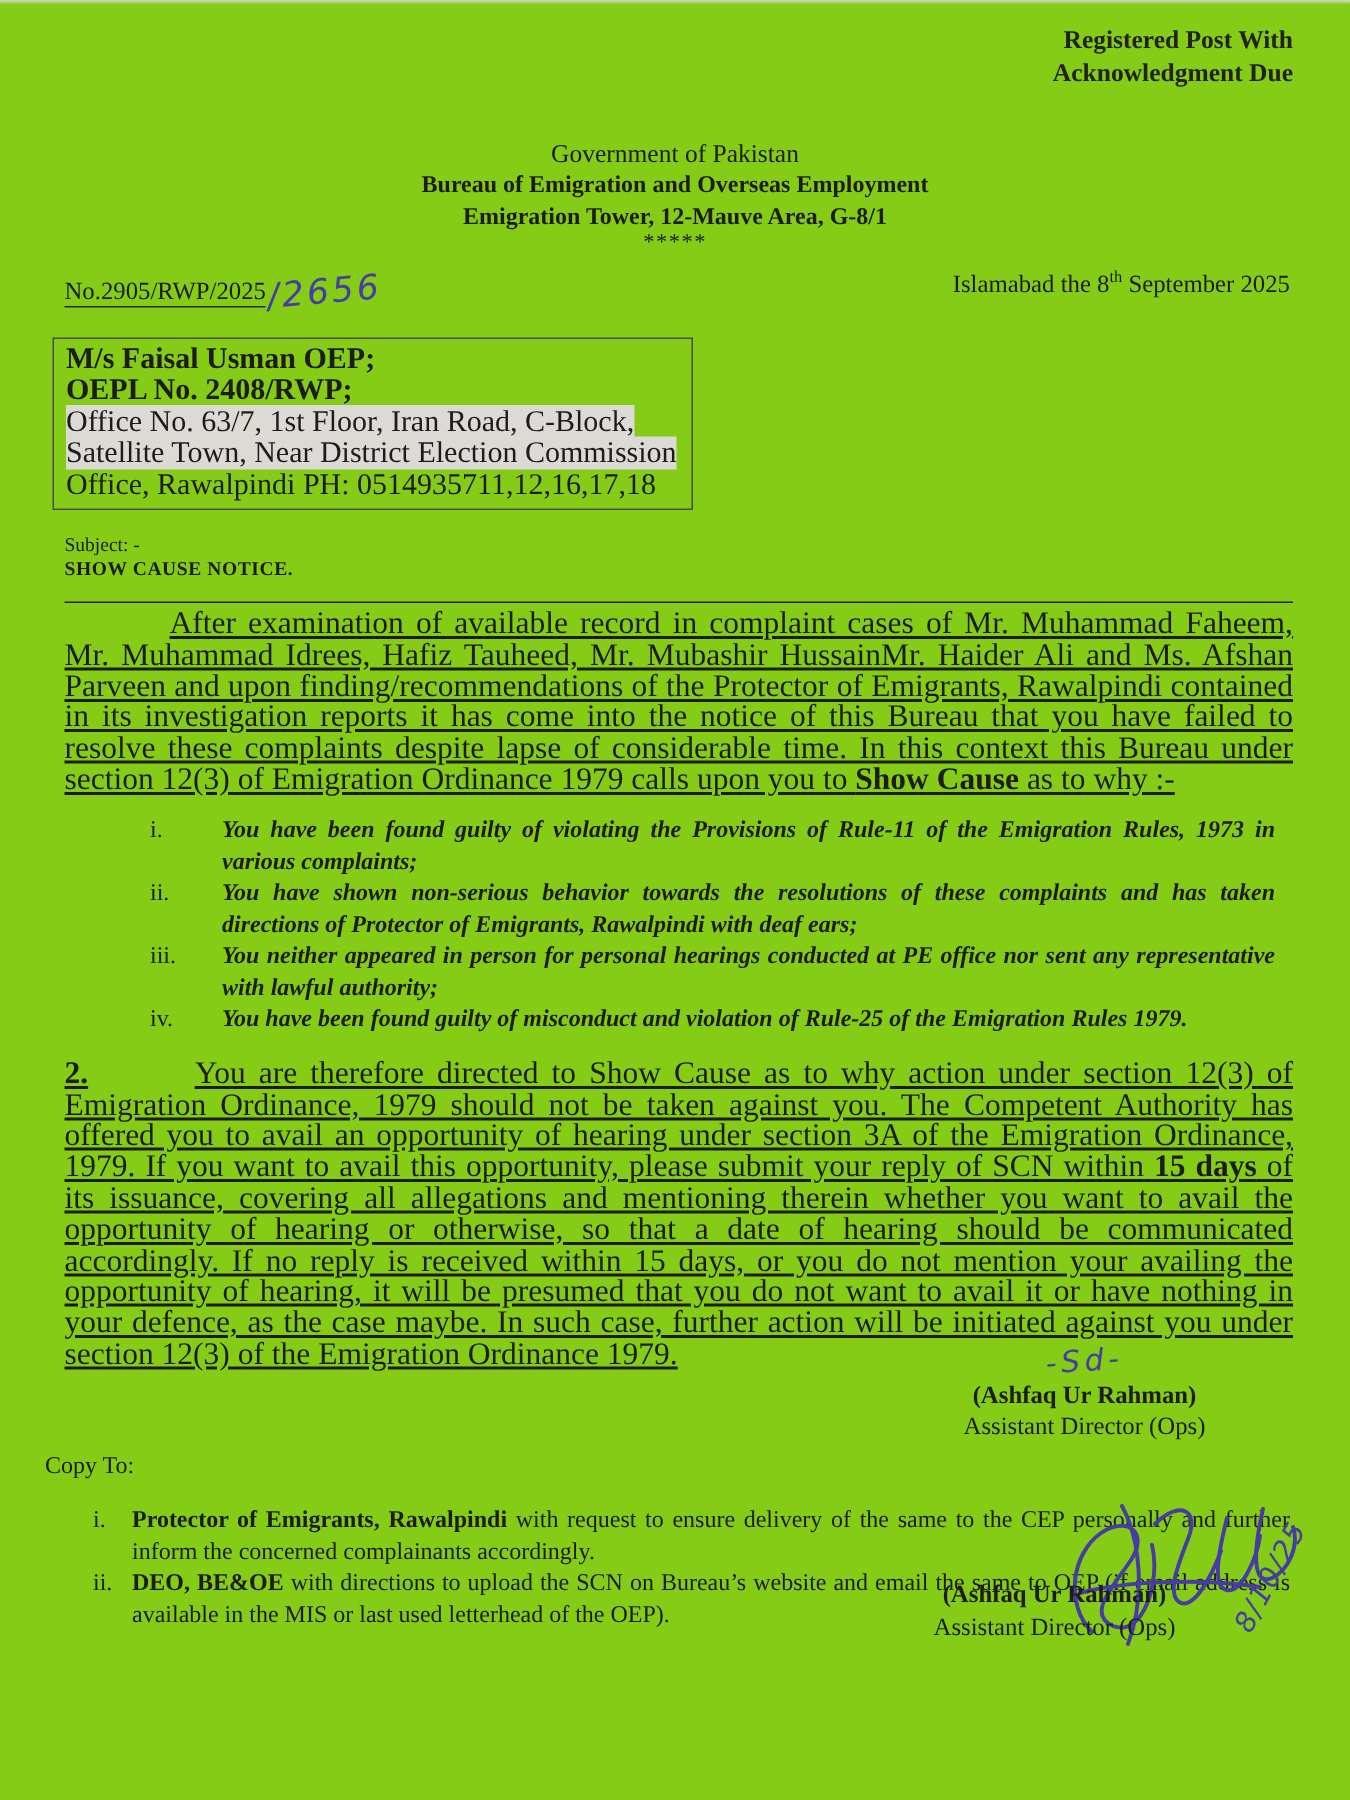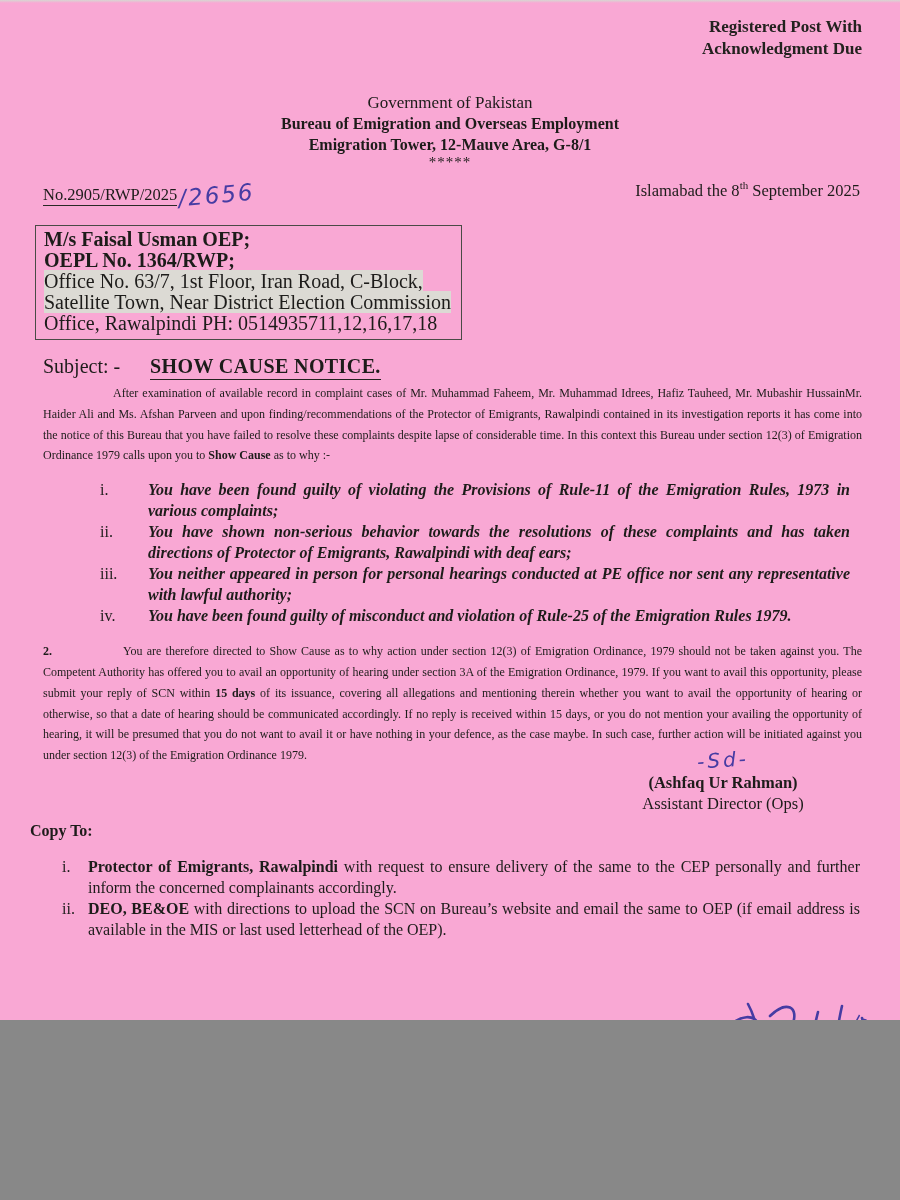--- a/index.html
+++ b/index.html
@@ -1,18 +1,18 @@
 <!DOCTYPE html>
 <html><head>
 <meta charset="utf-8">
 <style>
   html,body{margin:0;padding:0;background:#888;}
   .page{
-    width:900px;height:1020px;position:relative;margin:0 auto;
-    background:#f9a8d4;
+    width:900px;height:1200px;position:relative;margin:0 auto;
+    background:#84cc16;
     font-family:"Liberation Serif", serif;
     color:#1d1c1a;
     overflow:hidden;
     box-sizing:border-box;
   }
   .page::after{ 
     content:"";position:absolute;left:0;top:0;width:100%;height:3px;
     background:linear-gradient(#d8d6d2,transparent);pointer-events:none;
   }
   .postal{
@@ -33,47 +33,47 @@
     font-family:"DejaVu Sans",sans-serif;font-weight:500;letter-spacing:2px;
   }
   .dateline{font-size:16.5px;}
   .dateline sup{font-size:11px;}
   .addr-box{
     margin:20px 0 0 35px;width:409px;border:1.4px solid #4a4a46;
     padding:3px 8px 5px;font-size:20px;line-height:21px;box-sizing:content-box;
   }
   .addr-box .b{font-weight:bold;}
   .addr-box .hl{background:#dcdad4;}
-  .subject-row{display:flex;margin:15px 38px 0 43px;font-size:20px;}
+  .subject-row{display:flex;margin:15px 38px 0 43px;font-size:13px;flex-direction:column;}
   .subject-label{width:107px;flex:none;}
   .subject-title{
-    font-weight:bold;border-bottom:1.6px solid #23221f;padding-bottom:1px;
+    font-weight:bold;border-bottom:1.6px solid #23221f;padding-bottom:14px;
     letter-spacing:.4px;
   }
   .para{
-    margin:4px 38px 0 43px;text-align:justify;font-size:12px;line-height:20.8px;
+    margin:4px 38px 0 43px;text-align:justify;font-size:21px;line-height:20.8px;text-decoration:underline;
   }
   .para1{text-indent:70px;margin-top:3px;}
   .tab{display:inline-block;width:71px;}
   .pnum{font-weight:bold;}
   .charges{margin:13px 50px 0 100px;}
   .charge{display:flex;font-size:16px;line-height:21px;}
   .charge .num{width:48px;flex:none;}
   .charge .txt{flex:1;font-weight:bold;font-style:italic;text-align:justify;}
   .sig1{
     width:250px;margin:-16px 52px 0 auto;text-align:center;
     font-size:16.5px;line-height:21px;position:relative;
   }
   .hw-sd{
     display:block;color:#463ca3;font-size:20px;font-style:italic;
     font-family:"DejaVu Sans",sans-serif;letter-spacing:3px;
     transform:rotate(-4deg);margin-bottom:1px;
   }
   .sig-name{font-weight:bold;}
-  .copyto{margin:8px 0 0 30px;font-size:16px;font-weight:bold;}
+  .copyto{margin:8px 0 0 30px;font-size:16px;}
   .copy-items{margin:16px 40px 0 62px;}
   .copy-item{display:flex;font-size:16px;line-height:21px;}
   .copy-item .num{width:26px;flex:none;position:relative;}
   .copy-item .txt{flex:1;text-align:justify;}
   .copy-item .txt .b{font-weight:bold;}
   .sig2{
     position:absolute;right:52px;top:1052px;width:290px;text-align:center;
     font-size:16.5px;line-height:22px;
   }
   .sig2 .sig-name{font-weight:bold;}
@@ -103,21 +103,21 @@
 
   <div class="refrow">
     <div>
       <span class="refnum">No.2905/RWP/2025</span><span class="hw-suffix">/2656</span>
     </div>
     <div class="dateline"><span>Islamabad the 8</span><sup>th</sup><span> September 2025</span></div>
   </div>
 
   <div class="addr-box">
     <div class="b">M/s Faisal Usman OEP;</div>
-    <div class="b">OEPL No. 1364/RWP;</div>
+    <div class="b">OEPL No. 2408/RWP;</div>
     <div><span class="hl">Office No. 63/7, 1st Floor, Iran Road, C-Block,</span></div>
     <div><span class="hl">Satellite Town, Near District Election Commission</span></div>
     <div>Office, Rawalpindi PH:  0514935711,12,16,17,18</div>
   </div>
 
   <div class="subject-row">
     <div class="subject-label">Subject: -</div>
     <div class="subject-title">SHOW CAUSE NOTICE.</div>
   </div>
 

